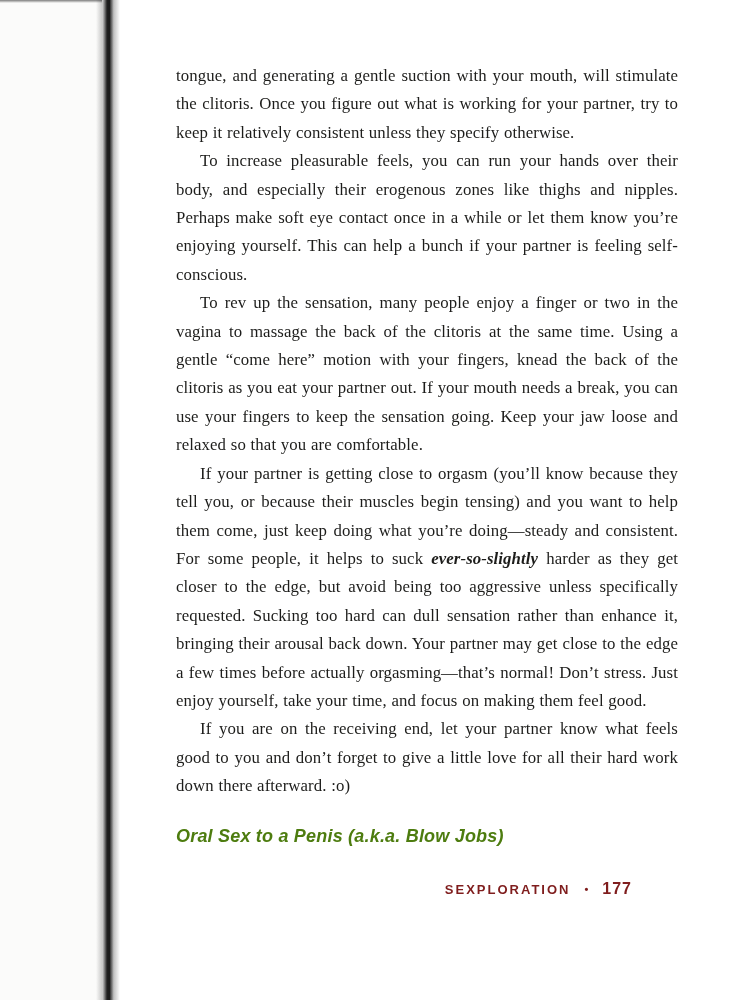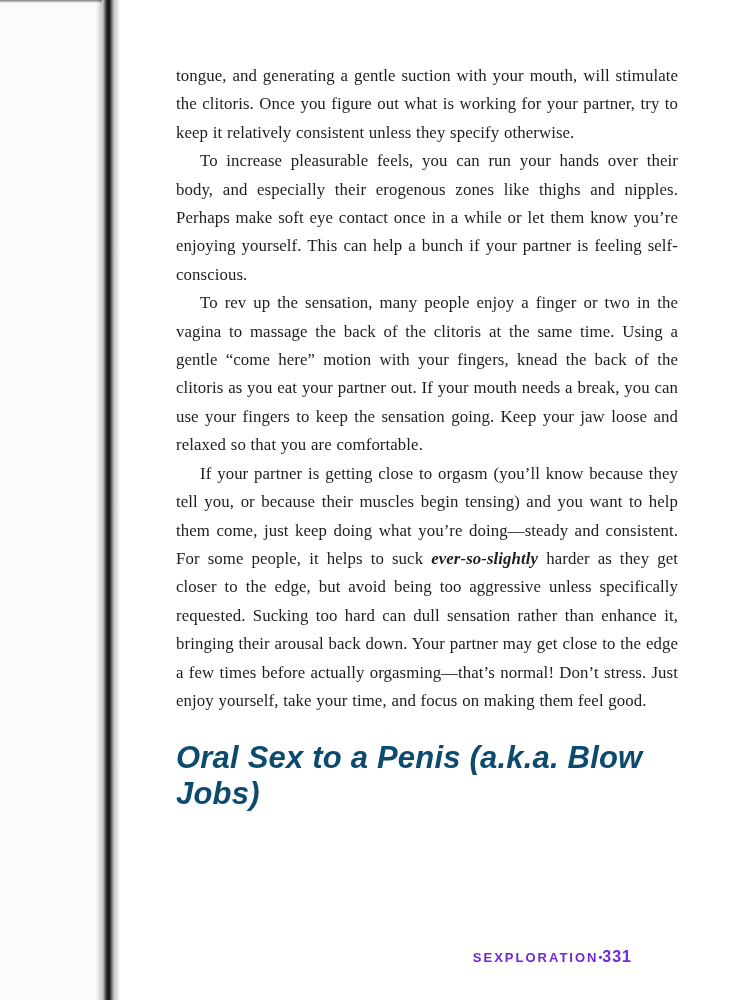--- a/index.html
+++ b/index.html
@@ -48,52 +48,54 @@
     letter-spacing: 0.1px;
     word-spacing: 0.4px;
   }
   .indent { text-indent: 24px; }
   .body-p em { font-style: italic; font-weight: bold; }
   .section-heading {
     margin: 25px 0 7px 0;
     font-family: "Liberation Sans", sans-serif;
     font-weight: 700;
     font-style: italic;
-    font-size: 31px;
+    font-size: 18px;
     letter-spacing: 0.2px;
-    color: #0c4a6e;
+    color: #4d7c0f;
   }
   .footer {
     position: absolute;
-    right: 118px; top: 948px;
+    right: 118px; top: 880px;
     display: flex; align-items: center;
+    gap: 14px;
     font-family: "Liberation Sans", sans-serif;
     font-weight: 700;
-    color: #6d28d9;
+    color: #7f1d1d;
   }
   .book-title { font-size: 13px; letter-spacing: 2px; }
   .bullet { font-size: 11px; }
   .page-number { font-size: 16px; letter-spacing: 1px; }
 </style>
 </head>
 <body>
 
 <div class="scan">
   <div class="left-margin"></div>
   <div class="spine-shadow"></div>
   <div class="top-edge"></div>
 
   <div class="text-block">
     <p class="body-p">tongue, and generating a gentle suction with your mouth, will stimulate the clitoris. Once you figure out what is working for your partner, try to keep it relatively consistent unless they specify otherwise.</p>
     <p class="body-p indent">To increase pleasurable feels, you can run your hands over their body, and especially their erogenous zones like thighs and nipples. Perhaps make soft eye contact once in a while or let them know you’re enjoying yourself. This can help a bunch if your partner is feeling self-conscious.</p>
     <p class="body-p indent">To rev up the sensation, many people enjoy a finger or two in the vagina to massage the back of the clitoris at the same time. Using a gentle “come here” motion with your fingers, knead the back of the clitoris as you eat your partner out. If your mouth needs a break, you can use your fingers to keep the sensation going. Keep your jaw loose and relaxed so that you are comfortable.</p>
     <p class="body-p indent"><span>If your partner is getting close to orgasm (you’ll know because they tell you, or because their muscles begin tensing) and you want to help them come, just keep doing what you’re doing—steady and consistent. For some people, it helps to suck </span><em>ever-so-slightly</em><span> harder as they get closer to the edge, but avoid being too aggressive unless specifically requested. Sucking too hard can dull sensation rather than enhance it, bringing their arousal back down. Your partner may get close to the edge a few times before actually orgasming—that’s normal! Don’t stress. Just enjoy yourself, take your time, and focus on making them feel good.</span></p>
+    <p class="body-p indent">If you are on the receiving end, let your partner know what feels good to you and don’t forget to give a little love for all their hard work down there afterward. :o)</p>
 
     <h2 class="section-heading">Oral Sex to a Penis (a.k.a. Blow Jobs)</h2>
 
   </div>
 
   <div class="footer">
     <span class="book-title">SEXPLORATION</span>
     <span class="bullet">•</span>
-    <span class="page-number">331</span>
+    <span class="page-number">177</span>
   </div>
 </div>
 
 </body></html>

